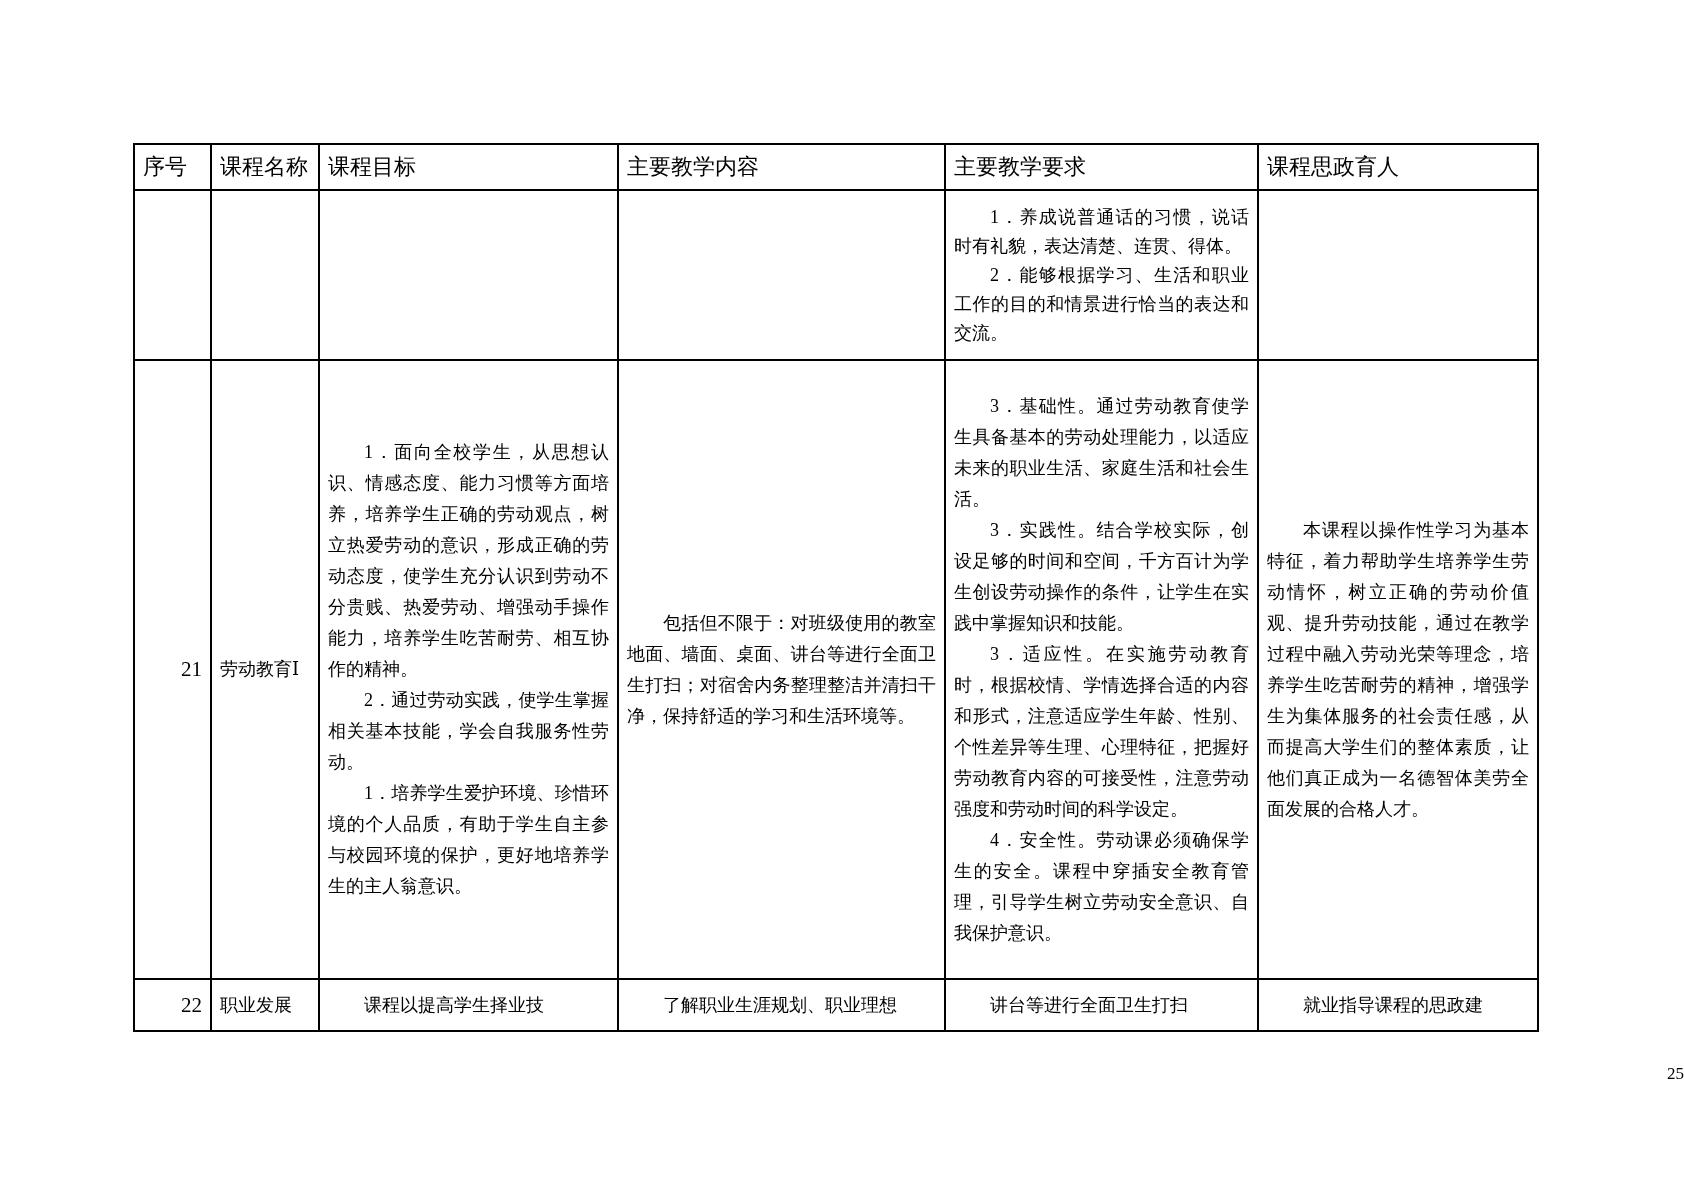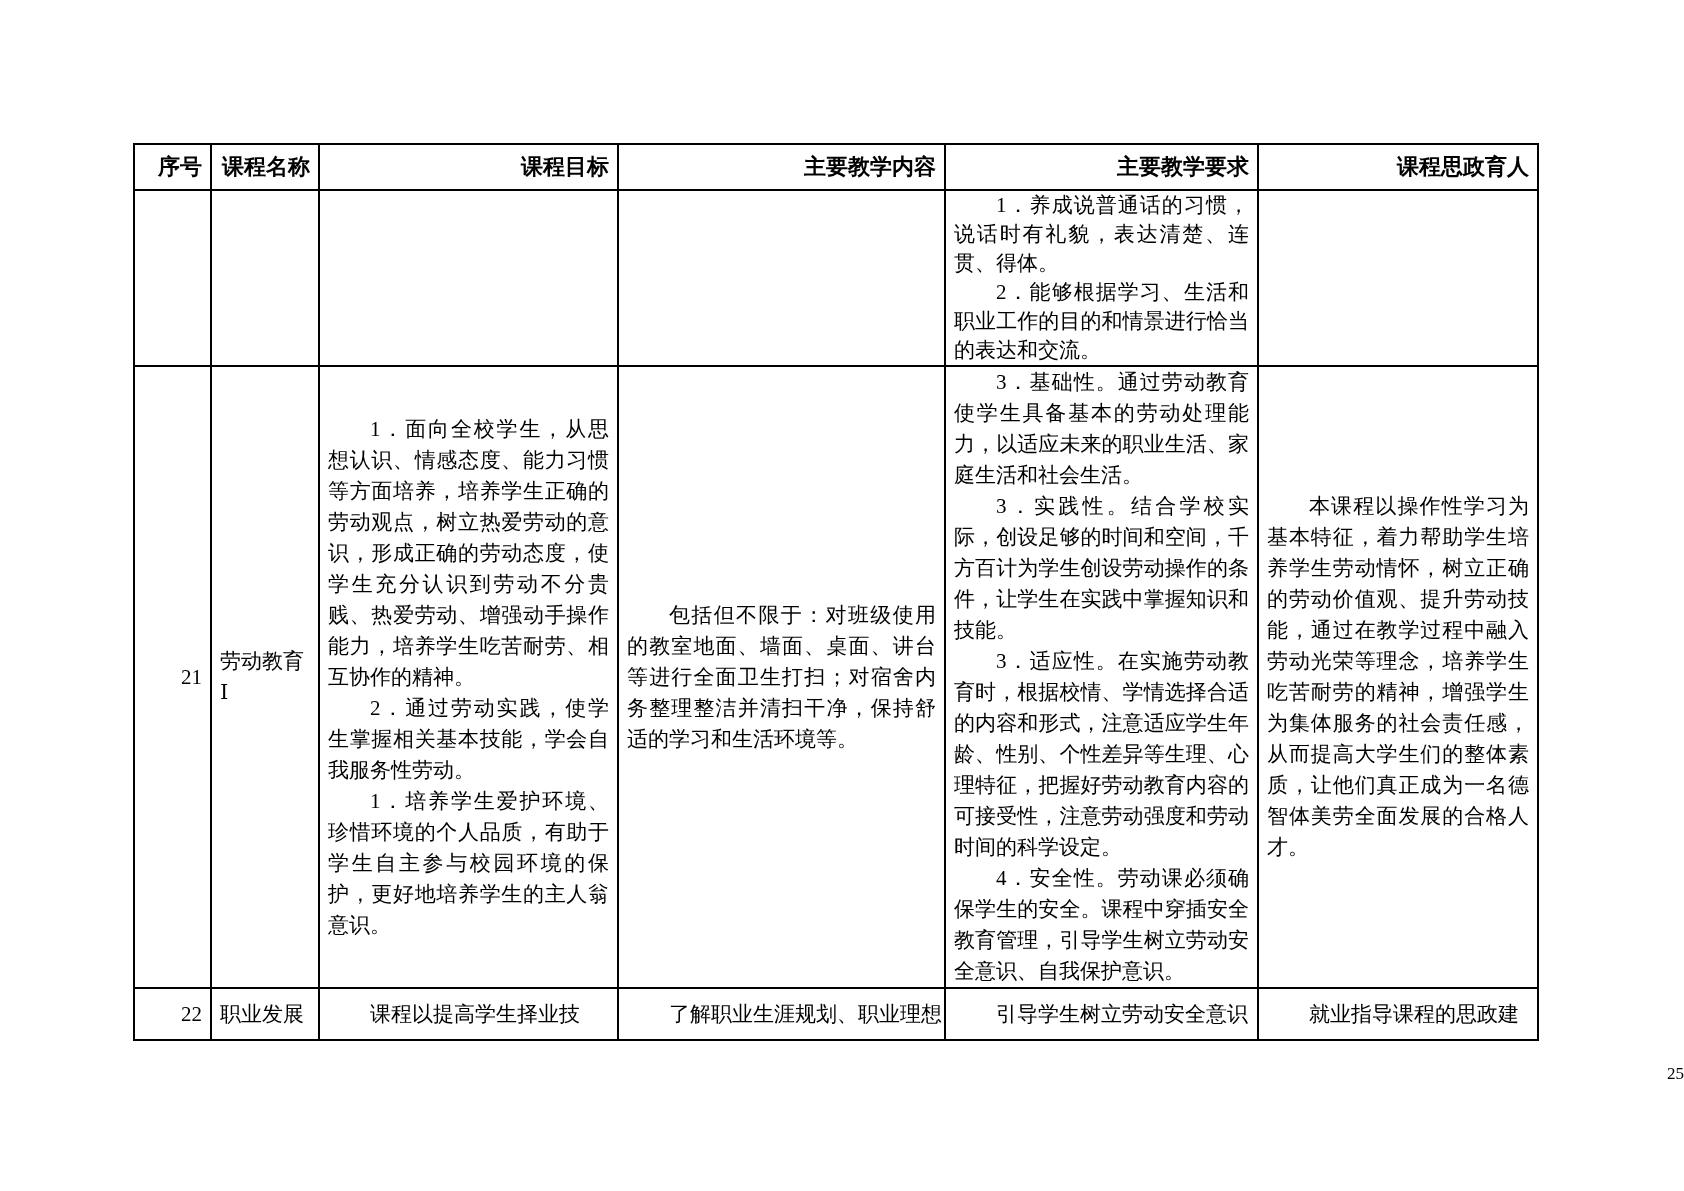--- a/index.html
+++ b/index.html
@@ -16,29 +16,29 @@
     border-collapse:collapse;table-layout:fixed;
   }
   .course th,.course td{
     border:2px solid #000;
     padding:0 8px;
     vertical-align:middle;
     overflow:hidden;
   }
   .course th{
     height:44px;
-    font-size:22px;font-weight:bold;text-align:right;
+    font-size:22px;font-weight:normal;text-align:left;
     white-space:nowrap;
   }
   tr.r-cont{height:170px;}
   tr.r-main{height:619px;}
   tr.r-next{height:52px;}
   p.para{
     margin:0;
-    font-size:21px;line-height:29px;
+    font-size:18px;line-height:29px;
     text-align:justify;text-indent:2em;
   }
   tr.r-main p.para{line-height:31px;}
   td.id-cell{text-align:right;font-size:21px;}
   td.name-cell p.para{
     text-indent:0;text-align:left;
     word-break:break-all;line-height:31px;
   }
   tr.r-next td{vertical-align:middle;}
   tr.r-next p.para{white-space:nowrap;line-height:22px;}
@@ -114,21 +114,21 @@
         <td class="name-cell">
           <p class="para">职业发展</p>
         </td>
         <td>
           <p class="para">课程以提高学生择业技</p>
         </td>
         <td>
           <p class="para">了解职业生涯规划、职业理想</p>
         </td>
         <td>
-          <p class="para">引导学生树立劳动安全意识</p>
+          <p class="para">讲台等进行全面卫生打扫</p>
         </td>
         <td>
           <p class="para">就业指导课程的思政建</p>
         </td>
       </tr>
     </tbody>
   </table>
 
   <div class="page-number">25</div>
 

